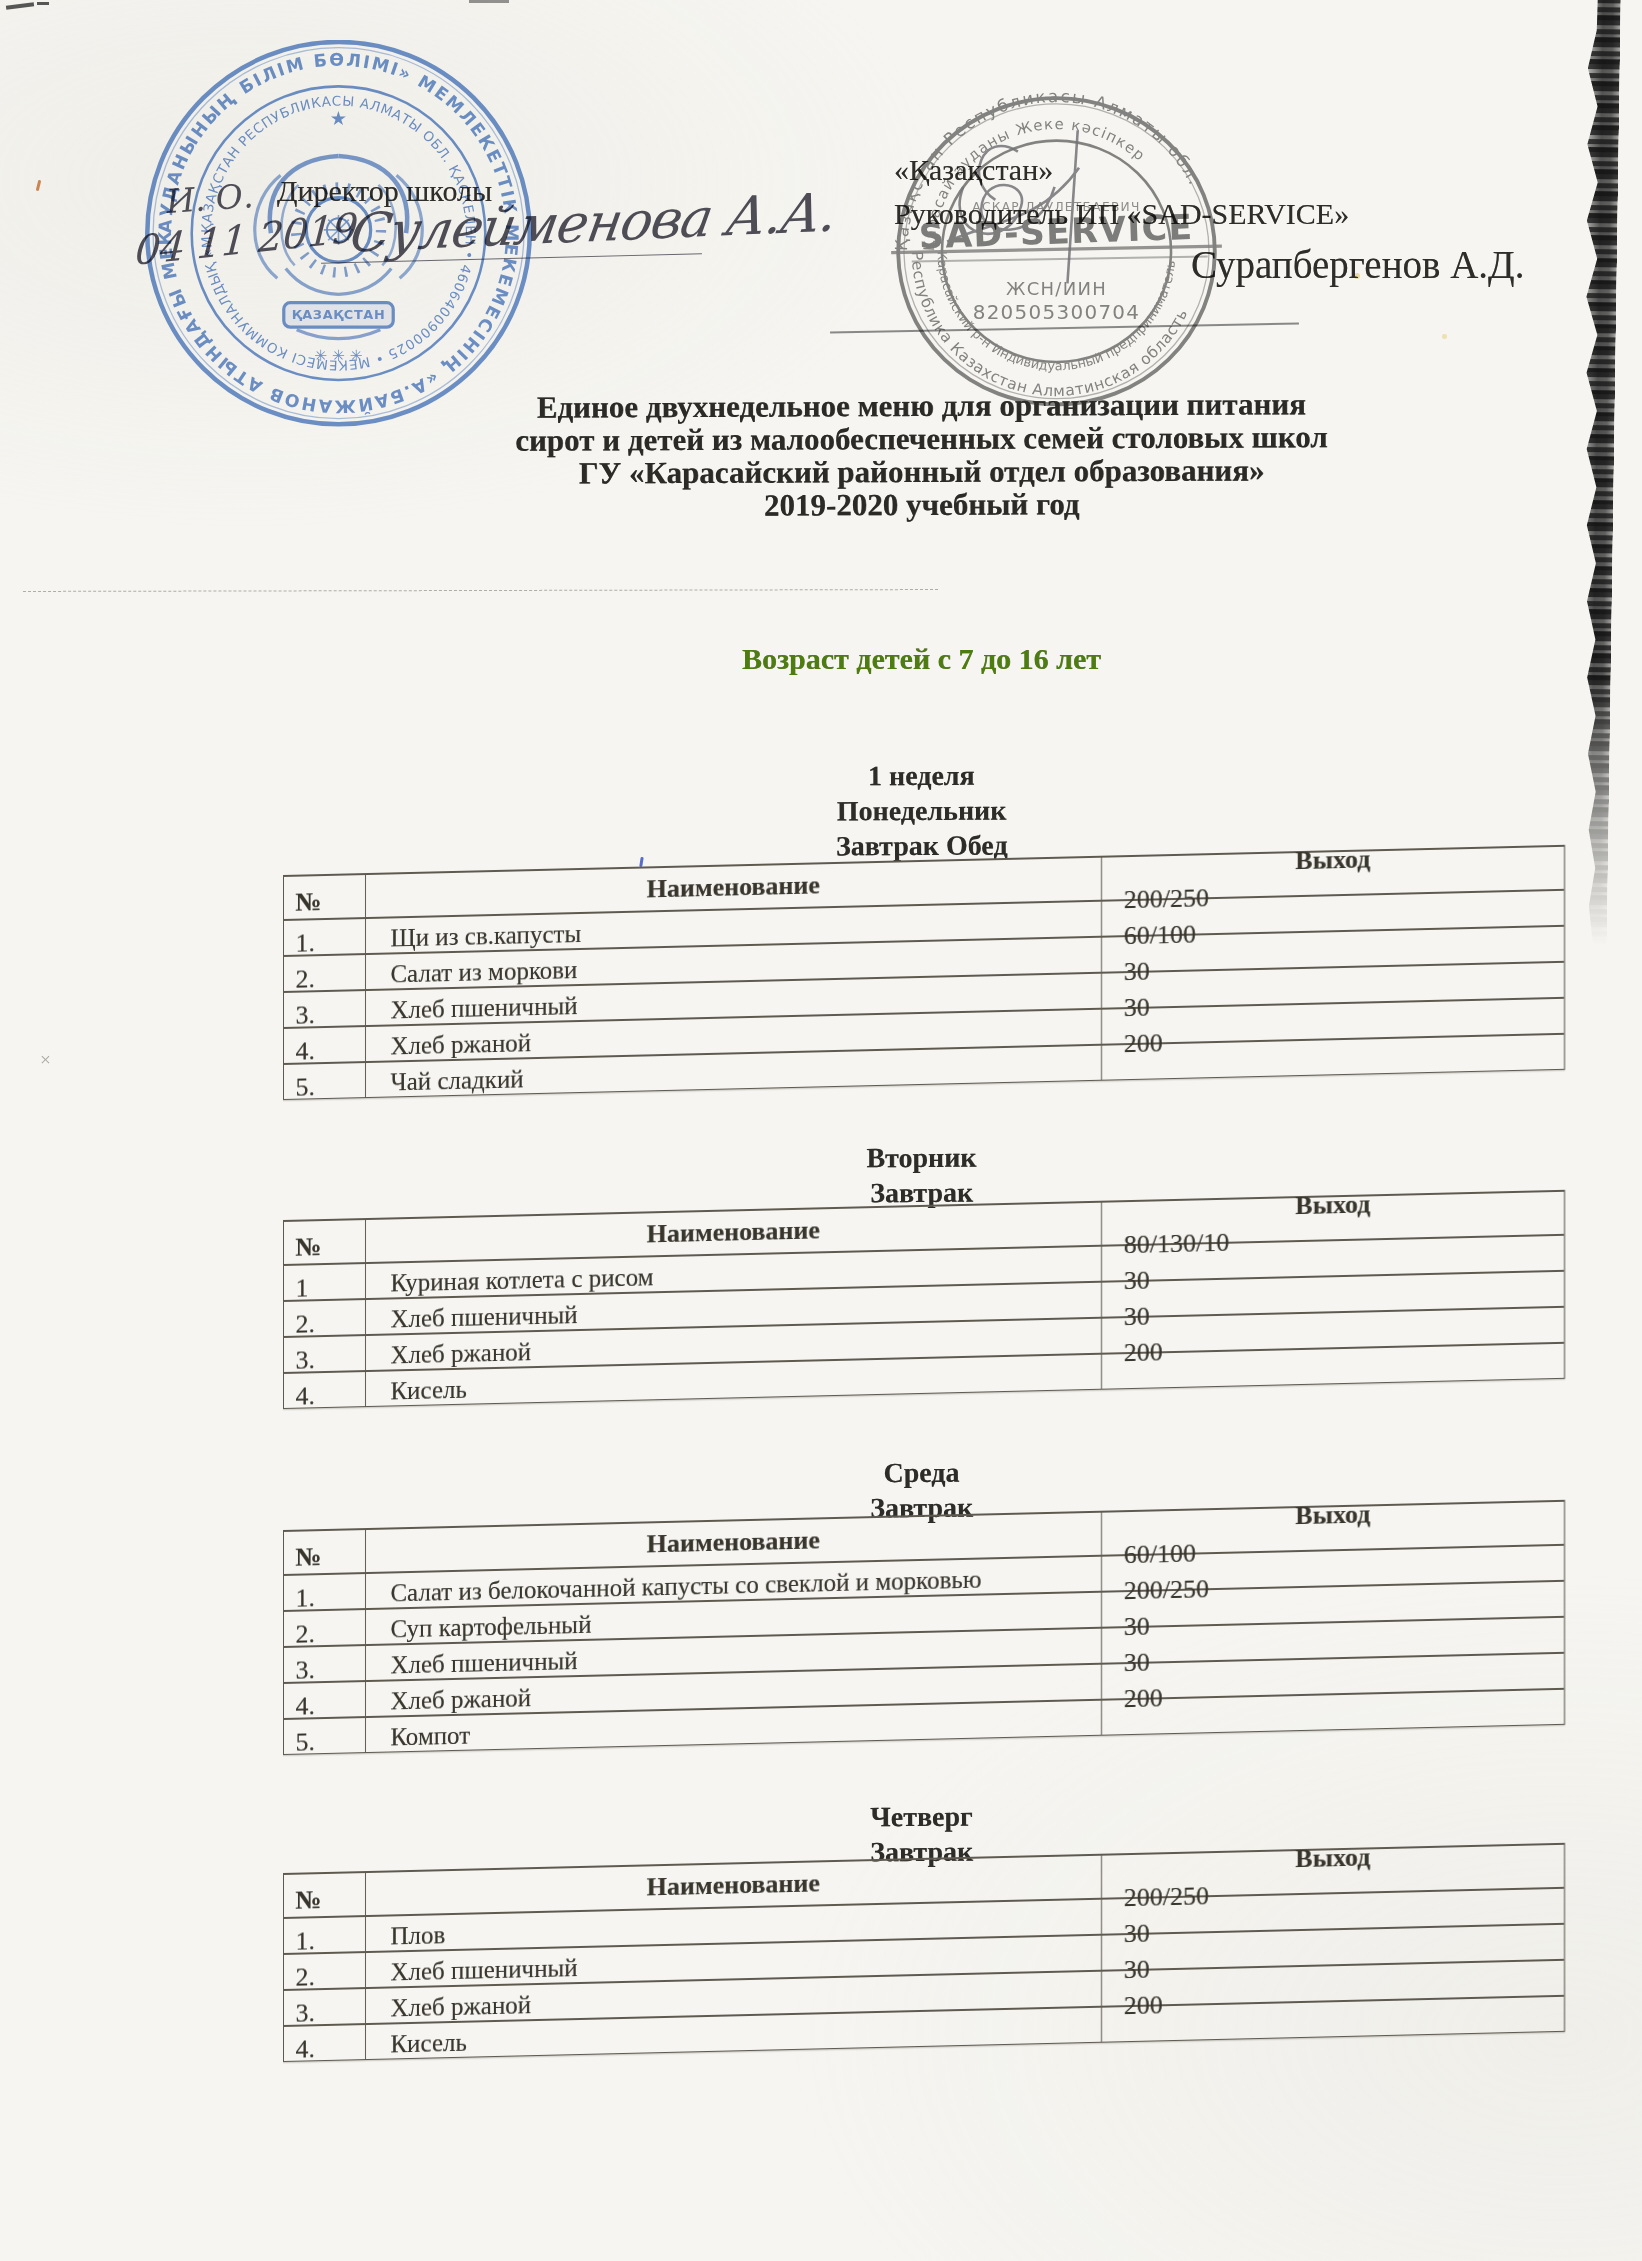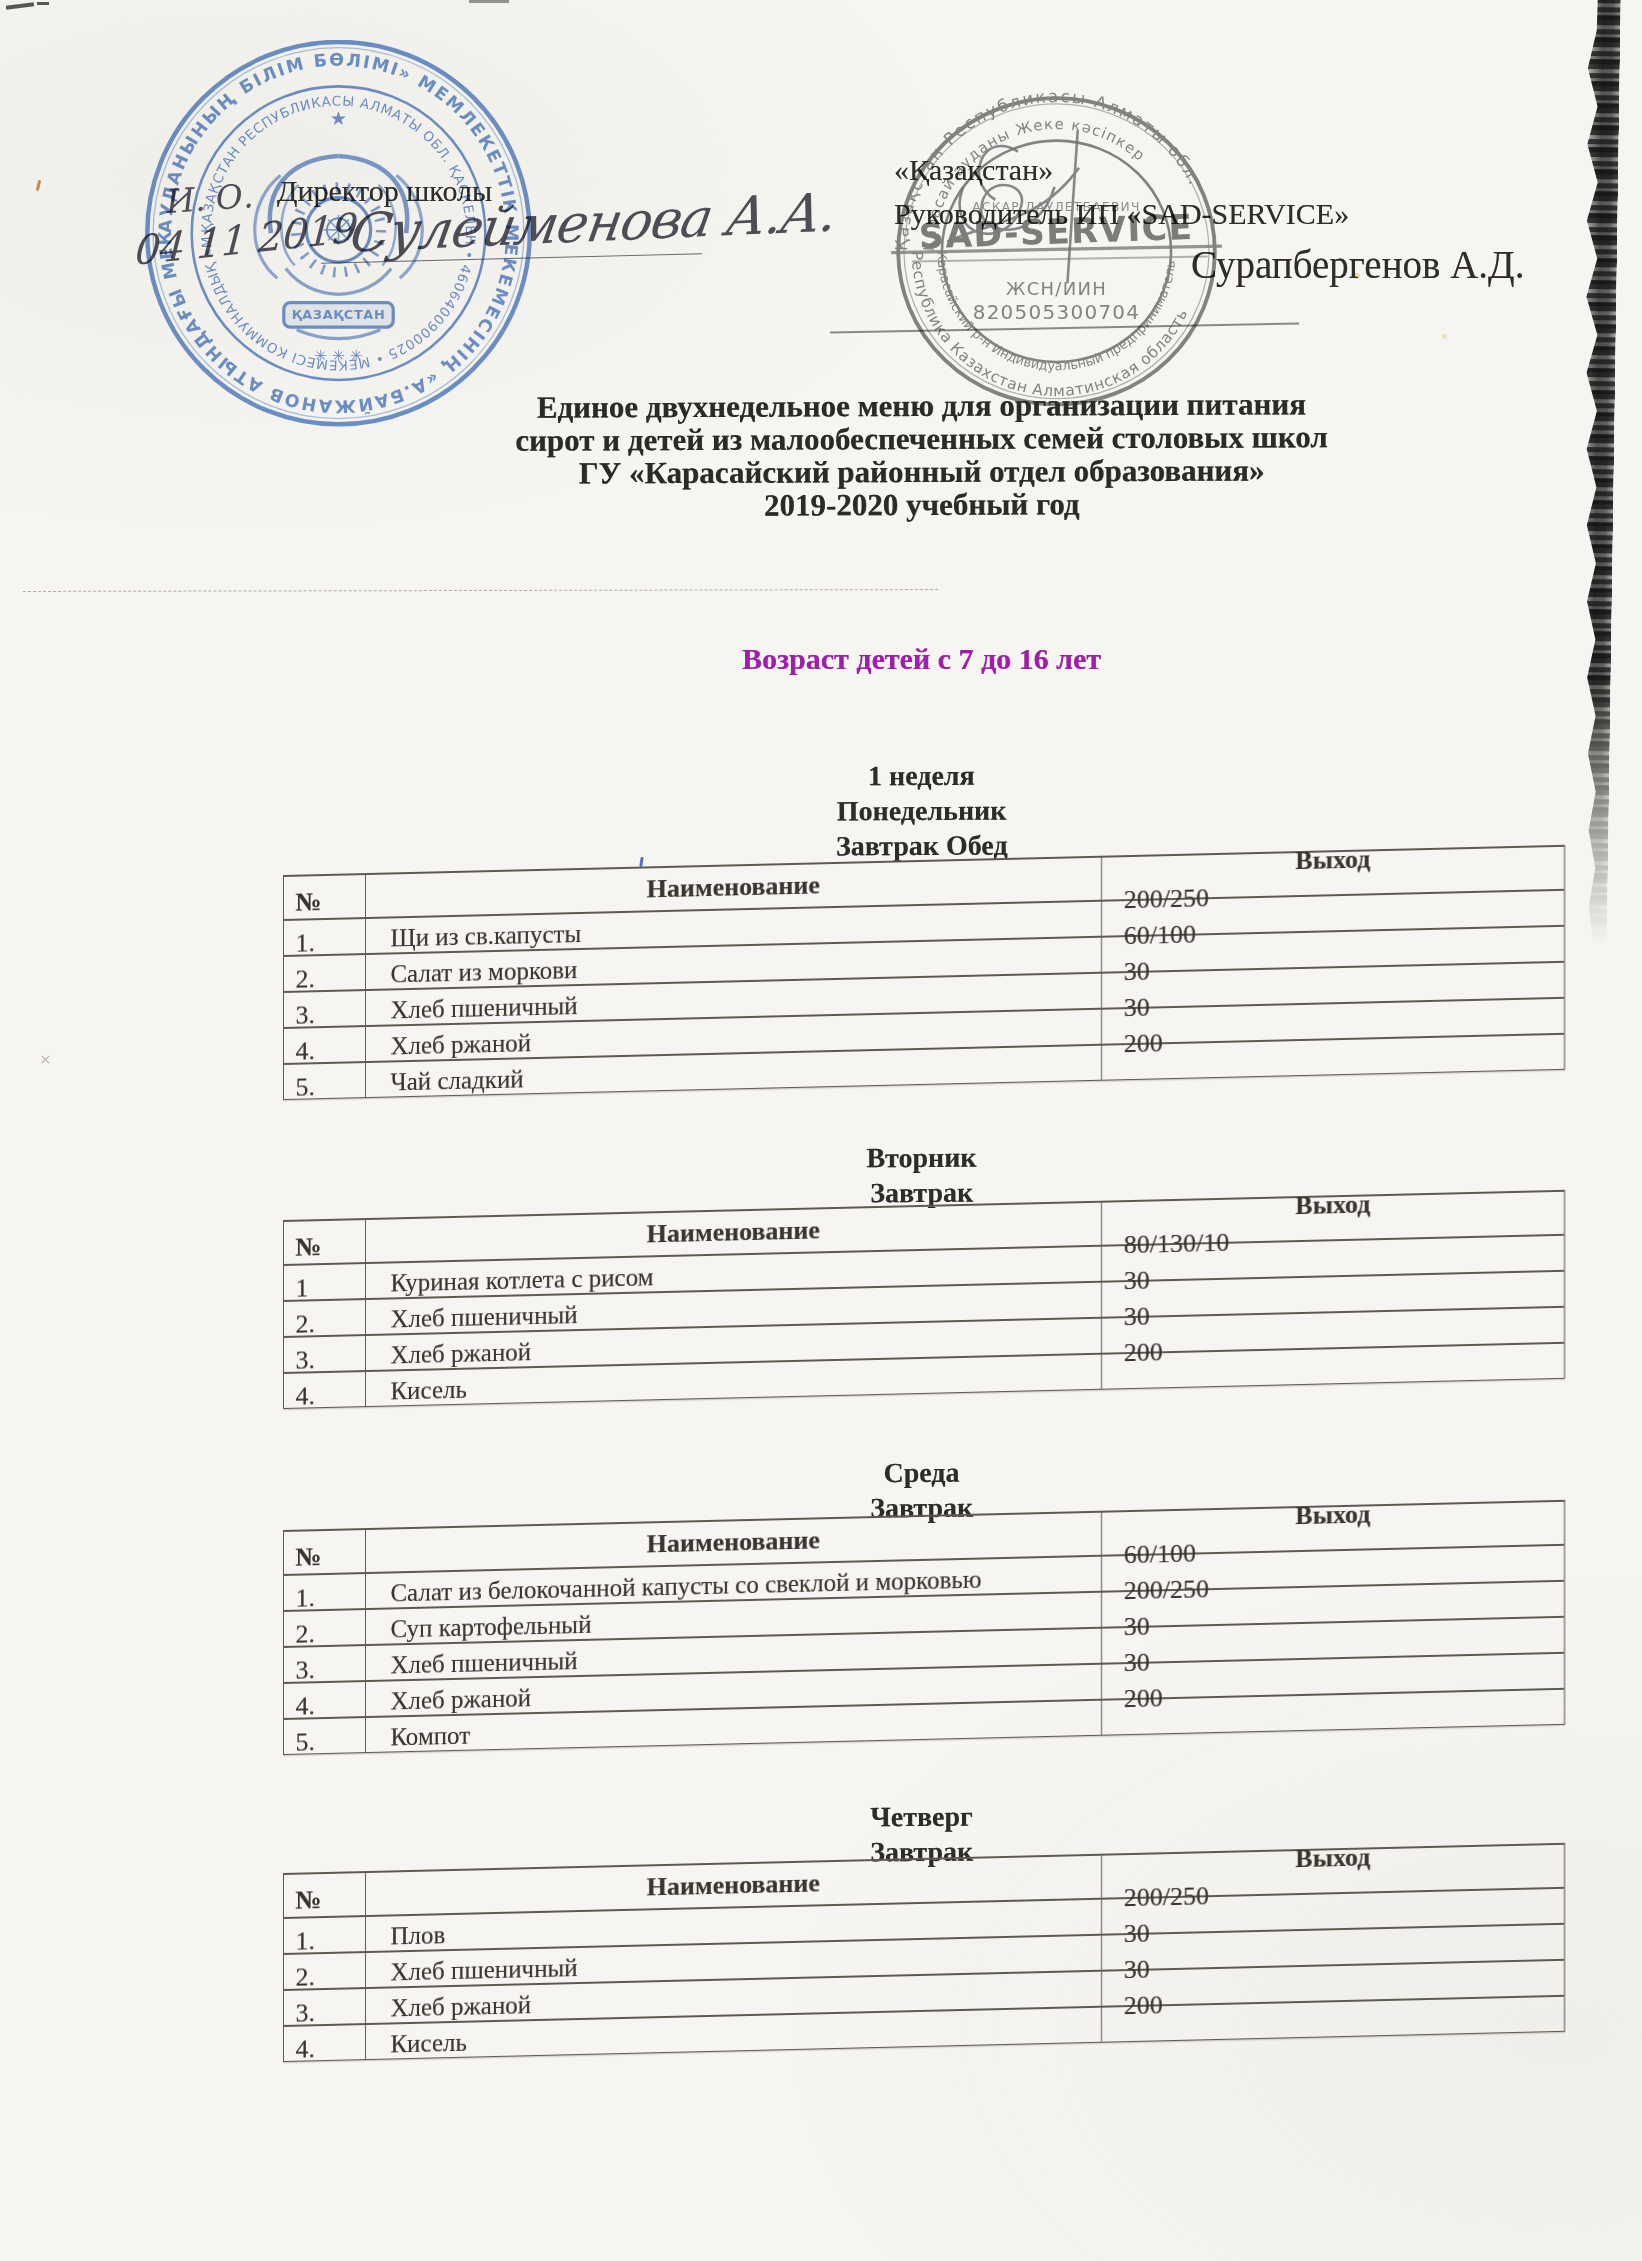--- a/index.html
+++ b/index.html
@@ -12,21 +12,21 @@
     font-family:"Liberation Serif","DejaVu Serif",serif;
     color:#35322b;
   }
   .abs{position:absolute;}
   
   .typed{color:#2f2d29;text-shadow:0 0 0.6px rgba(47,45,41,.55);}
   .title-block{left:445px;top:389px;width:953px;text-align:center;
     font-size:31px;font-weight:bold;line-height:33px;color:#2b2a26;
     text-shadow:0.4px 0 0.5px rgba(43,42,38,.6);transform:rotate(-0.25deg);}
   .age-note{left:451px;top:642px;width:941px;text-align:center;
-    font-size:30px;font-weight:bold;color:#a21caf;text-shadow:0.3px 0 0.5px rgba(45,44,40,.55);}
+    font-size:30px;font-weight:bold;color:#4d7c0f;text-shadow:0.3px 0 0.5px rgba(45,44,40,.55);}
   .week-head{left:451px;top:758px;width:941px;text-align:center;
     font-size:28px;font-weight:bold;line-height:35px;color:#2d2c28;
     text-shadow:0.3px 0 0.5px rgba(45,44,40,.5);transform:rotate(-0.3deg);}
   .day-head{width:941px;left:451px;text-align:center;font-size:28px;font-weight:bold;
     line-height:35px;color:#2d2c28;text-shadow:0.3px 0 0.5px rgba(45,44,40,.5);transform:rotate(-0.35deg);}
   
   .approve-line{font-size:30px;}
   .hw{font-style:italic;color:#4e4c55;font-family:"DejaVu Serif",serif;}
   .sig-underline{border-top:1.9px solid #504e57;opacity:.85;}
   .strike-line{border-top:2.6px solid #5a5a5a;opacity:.7;}

